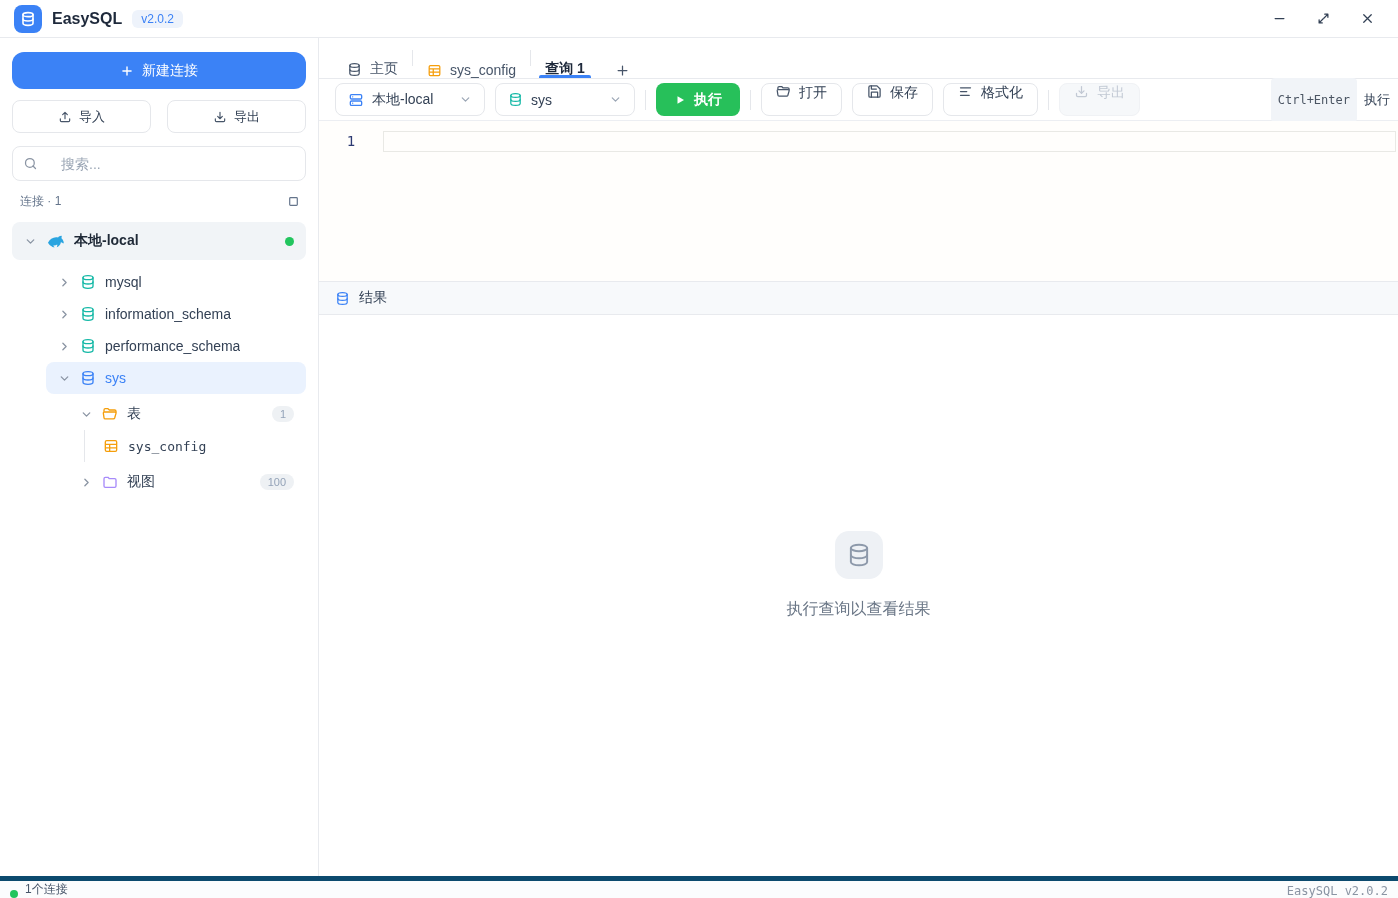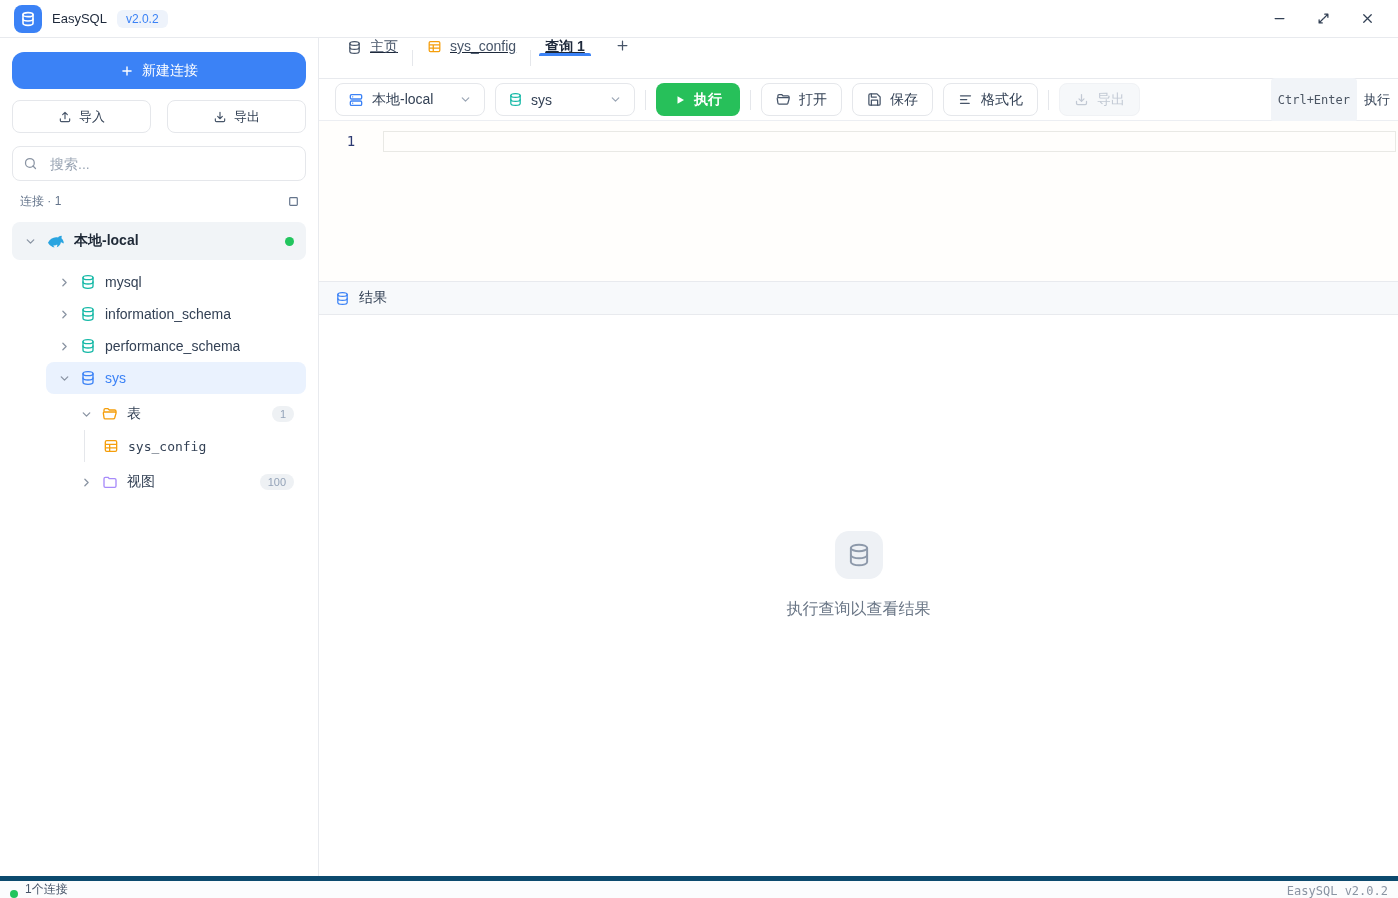--- a/index.html
+++ b/index.html
@@ -14,21 +14,21 @@
 
   
   .titlebar {
     height:38px; flex:0 0 38px; display:flex; align-items:center;
     padding:0 14px; border-bottom:1px solid #e8eaee; background:#fff;
   }
   .app-logo {
     width:28px; height:28px; border-radius:8px; background:#3b82f6;
     display:flex; align-items:center; justify-content:center; margin-right:10px;
   }
-  .app-title { font-size:13px; font-weight:normal; color:#1e293b; margin-right:10px; }
+  .app-title { font-size:16px; font-weight:bold; color:#1e293b; margin-right:10px; }
   .version-badge {
     background:#eef3fb; color:#3b82f6; font-size:12px;
     padding:2px 9px; border-radius:6px;
   }
   .titlebar-spacer { flex:1; }
   .win-btn {
     width:34px; height:28px; display:flex; align-items:center; justify-content:center;
     color:#334155; cursor:pointer; border-radius:6px; margin-left:10px;
   }
 
@@ -46,21 +46,21 @@
     cursor:pointer; width:100%; font-family:inherit;
   }
   .io-row { display:flex; gap:16px; margin-top:11px; }
   .btn-outline {
     flex:1; height:33px; background:#fff; border:1px solid #e5e7eb; border-radius:8px;
     color:#334155; font-size:13px; display:flex; align-items:center; justify-content:center;
     gap:7px; cursor:pointer; font-family:inherit;
   }
   .search-box {
     margin-top:13px; height:35px; border:1px solid #e5e7eb; border-radius:8px;
-    display:flex; align-items:center; padding:0 10px; gap:12px; background:#fff;
+    display:flex; align-items:center; padding:0 10px; gap:23px; background:#fff;
   }
   .search-box input {
     border:none; outline:none; flex:1; font-size:14px; color:#334155;
     font-family:inherit; background:transparent;
   }
   .search-box input::placeholder { color:#9aa5b4; }
   .section-head {
     margin-top:12px; display:flex; align-items:center; justify-content:space-between;
     color:#64748b; font-size:12px; padding:0 4px 0 8px;
   }
@@ -85,21 +85,21 @@
     margin-left:auto; background:#eef1f4; color:#94a3b8; font-size:11px;
     padding:2px 8px; border-radius:10px;
   }
   .row-table { margin-left:72px; border-left:1px solid #e5e7eb; border-radius:0 8px 8px 0; padding-left:18px; }
   .row-table .lbl { font-family:"DejaVu Sans Mono","Liberation Mono",monospace; font-size:13px; }
 
   
   .main { flex:1; display:flex; flex-direction:column; min-width:0; background:#fff; }
   .tabbar {
     height:41px; flex:0 0 41px; border-bottom:1px solid #e8eaee;
-    display:flex; align-items:flex-start; padding-left:14px;text-decoration:underline;
+    display:flex; align-items:flex-end; padding-left:14px;
   }
   .tab {
     display:flex; align-items:center; gap:8px; padding:0 14px; color:#475569;
     font-size:14px; cursor:pointer; position:relative;
   }
   .tab.active { color:#1e293b; font-weight:bold; }
   .tab.active::after {
     content:""; position:absolute; left:8px; right:8px; bottom:0; height:3px;
     background:#3b82f6; border-radius:2px 2px 0 0;
   }
@@ -119,21 +119,21 @@
   .sel-conn { width:150px; }
   .sel-db { width:140px; }
   .tb-sep { width:1px; height:20px; background:#e5e7eb; }
   .btn-run {
     height:33px; background:#27c05a; border:none; border-radius:8px; color:#fff;
     font-size:14px; font-weight:bold; display:flex; align-items:center; gap:8px;
     padding:0 18px; cursor:pointer; font-family:inherit;
   }
   .btn-tool {
     height:33px; background:#fff; border:1px solid #e5e7eb; border-radius:8px;
-    color:#334155; font-size:14px; display:flex; align-items:center; gap:8px;
+    color:#334155; font-size:14px; display:flex; gap:8px;
     padding:0 14px; cursor:pointer; font-family:inherit;
   }
   .btn-tool.disabled {
     background:#f6f8fa; border-color:#f0f2f5; color:#c2c9d4; cursor:default;
   }
   .toolbar-right { margin-left:auto; display:flex; align-items:center; gap:7px; }
   .kbd {
     background:#f1f4f8; color:#4b5563; border-radius:4px; padding:15px 7px;
     font-size:12px;
   }

